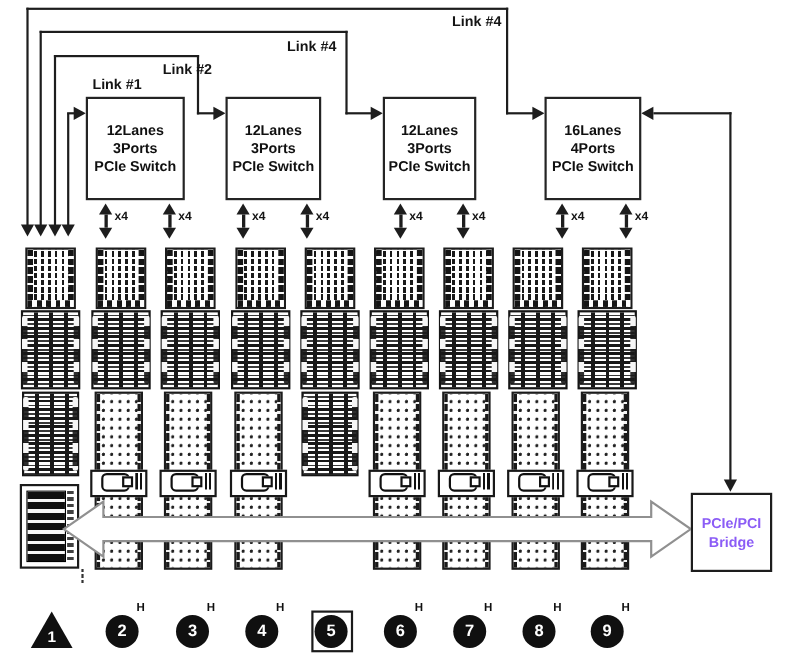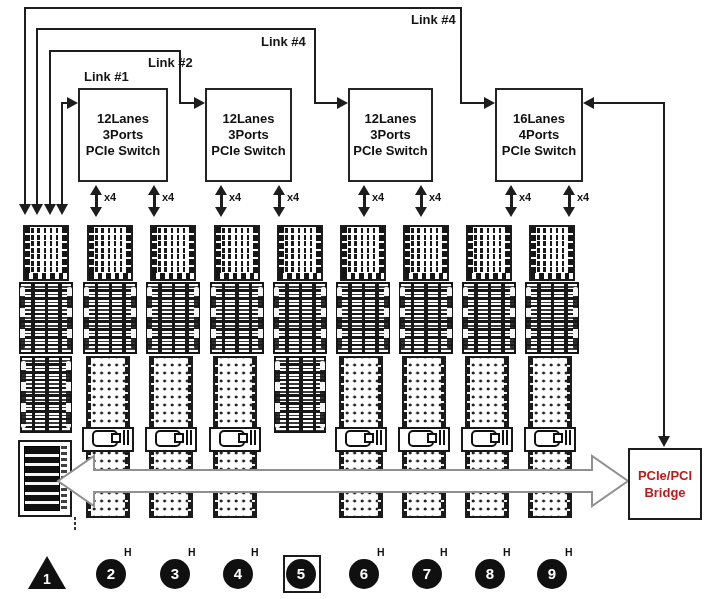--- a/index.html
+++ b/index.html
@@ -57,21 +57,21 @@
   .basebox .bi{position:absolute;left:4px;top:4px;bottom:4px;width:34px;border:1px solid #000;
       background:repeating-linear-gradient(180deg,#101010 0 6.5px,#f7f7f7 6.5px 9.5px);}
   .basebox .bc{position:absolute;right:3px;top:4px;bottom:4px;width:6px;
       background:repeating-linear-gradient(180deg,rgba(16,16,16,.8) 0 3px,#fff 3px 6px);}
   .stub{position:absolute;left:52px;top:292px;width:2px;height:14px;
       background:repeating-linear-gradient(180deg,#333 0 3px,transparent 3px 5px);}
   
   #busarrow{position:absolute;left:0;top:0;pointer-events:none;}
   .bridge{position:absolute;left:628px;top:448px;width:70px;height:68px;border:2px solid #1d1d1d;background:#fff;
       display:flex;flex-direction:column;justify-content:center;text-align:center;
-      font-size:13px;font-weight:700;color:#b91c1c;line-height:17px;}
+      font-size:13px;font-weight:700;color:#8b5cf6;line-height:17px;}
   
   .mkc{position:absolute;top:559px;width:30px;height:30px;border-radius:50%;background:#101010;
       color:#fff;font-size:15px;font-weight:700;line-height:30px;text-align:center;}
   .sup{position:absolute;top:546px;font-size:10.5px;font-weight:700;color:#101010;}
   .sq5{position:absolute;left:283px;top:555px;width:34px;height:34px;border:2px solid #1b1b1b;background:#fff;}
   .tri{position:absolute;left:28px;top:556px;width:38px;height:33px;}
   .tri .tsh{position:absolute;left:0;top:0;width:0;height:0;
       border-left:19px solid transparent;border-right:19px solid transparent;border-bottom:33px solid #101010;}
   .tri .tnum{position:absolute;left:0;width:38px;top:15px;text-align:center;color:#fff;font-size:14px;font-weight:700;}
 </style>

